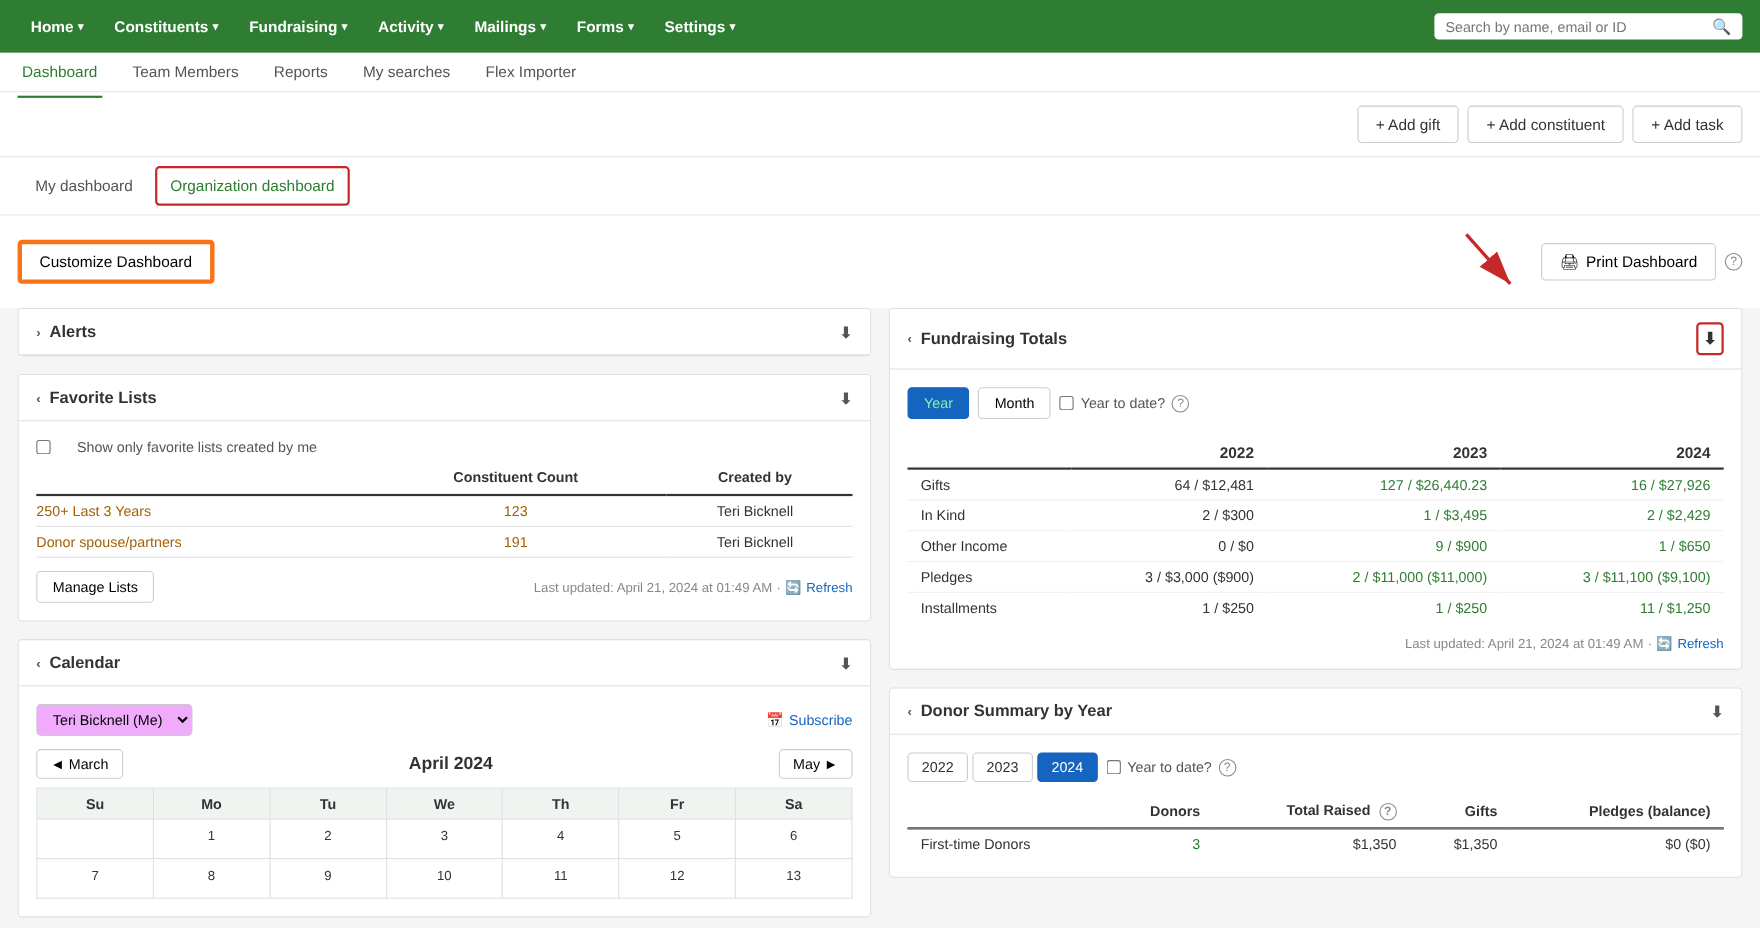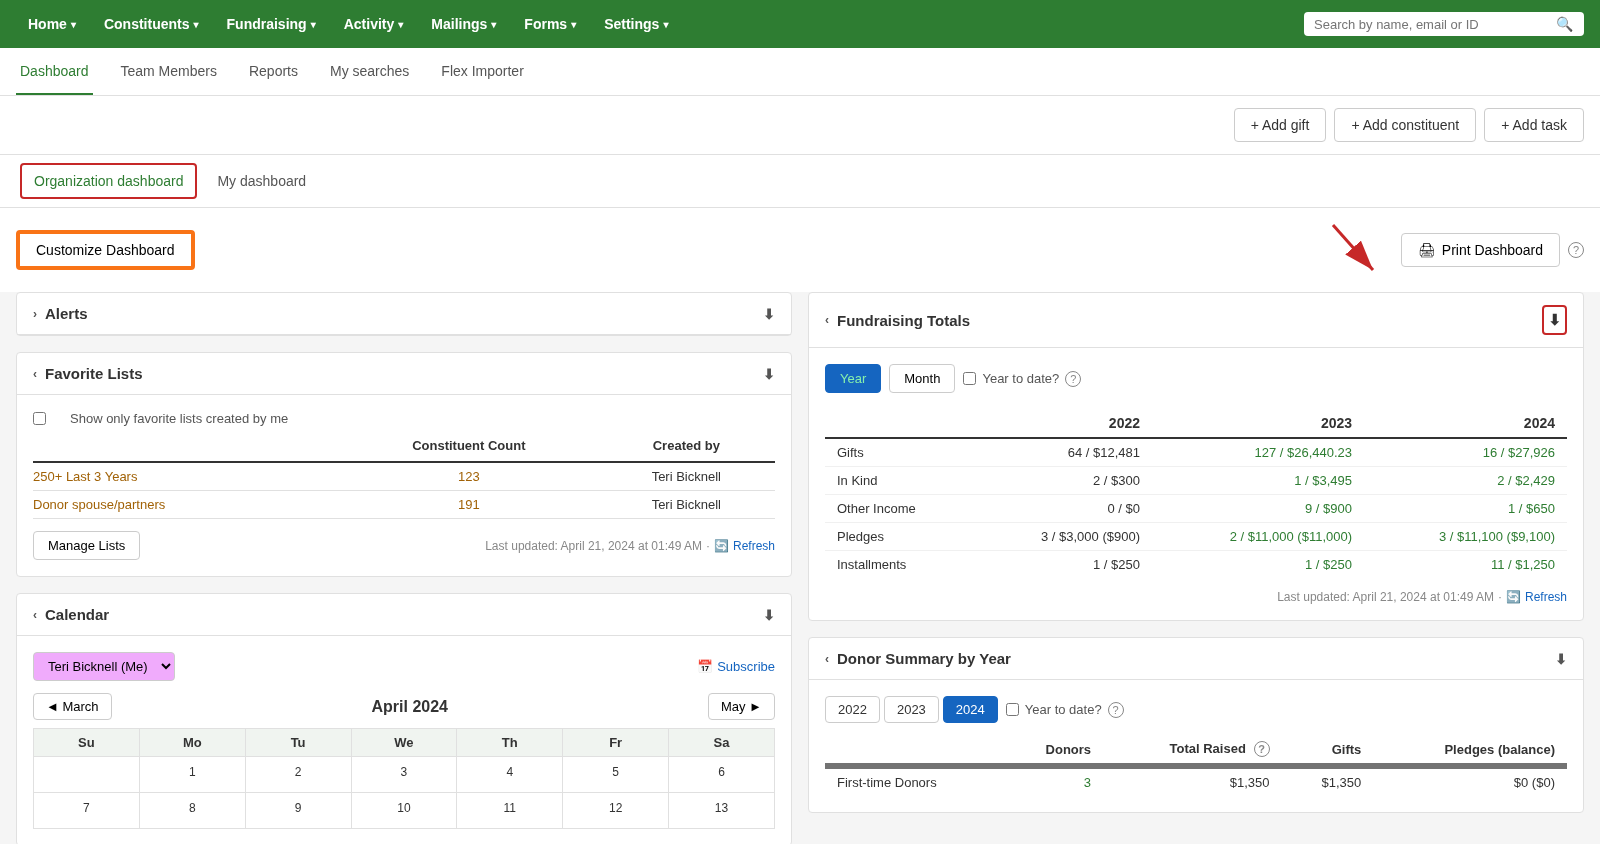--- a/index.html
+++ b/index.html
@@ -51,21 +51,21 @@
     }
     .search-icon { color: #888; font-size: 14px; }
 
     
     .sub-nav {
       background: white;
       border-bottom: 1px solid #e0e0e0;
       display: flex;
       align-items: center;
       padding: 0 16px;
-      height: 48px;
+      height: 36px;
       gap: 24px;
     }
     .sub-nav-item {
       color: #555;
       cursor: pointer;
       padding: 14px 4px;
       font-size: 14px;
       border-bottom: 2px solid transparent;
     }
     .sub-nav-item.active {
@@ -343,21 +343,21 @@
       background: #1565c0;
       color: white;
       border-color: #1565c0;
     }
     .donor-table { width: 100%; border-collapse: collapse; margin-top: 12px; }
     .donor-table th {
       text-align: right;
       font-weight: 600;
       font-size: 13px;
       padding: 6px 12px;
-      border-bottom: 6px solid #737373;
+      border-bottom: 2px solid #737373;
     }
     .donor-table th:first-child { text-align: left; }
     .donor-table td {
       padding: 6px 12px;
       font-size: 13px;
       text-align: right;
     }
     .donor-table td:first-child { text-align: left; }
 
     
@@ -428,22 +428,22 @@
   <span class="sub-nav-item">Flex Importer</span>
 </nav>
 
 <div class="action-bar">
   <button class="btn-action">+ Add gift</button>
   <button class="btn-action">+ Add constituent</button>
   <button class="btn-action">+ Add task</button>
 </div>
 
 <div class="dashboard-tabs">
+  <span class="dash-tab">My dashboard</span>
   <span class="dash-tab active">Organization dashboard</span>
-  <span class="dash-tab">My dashboard</span>
 </div>
 
 <div class="dashboard-controls">
   <button class="btn-customize">Customize Dashboard</button>
   <div style="display:flex;align-items:center;gap:8px;">
 
     <svg width="80" height="60" style="position:relative;">
       <defs>
         <marker id="arrowhead" markerWidth="10" markerHeight="7" refX="10" refY="3.5" orient="auto">
           <polygon points="0 0, 10 3.5, 0 7" fill="#c62828"></polygon>

